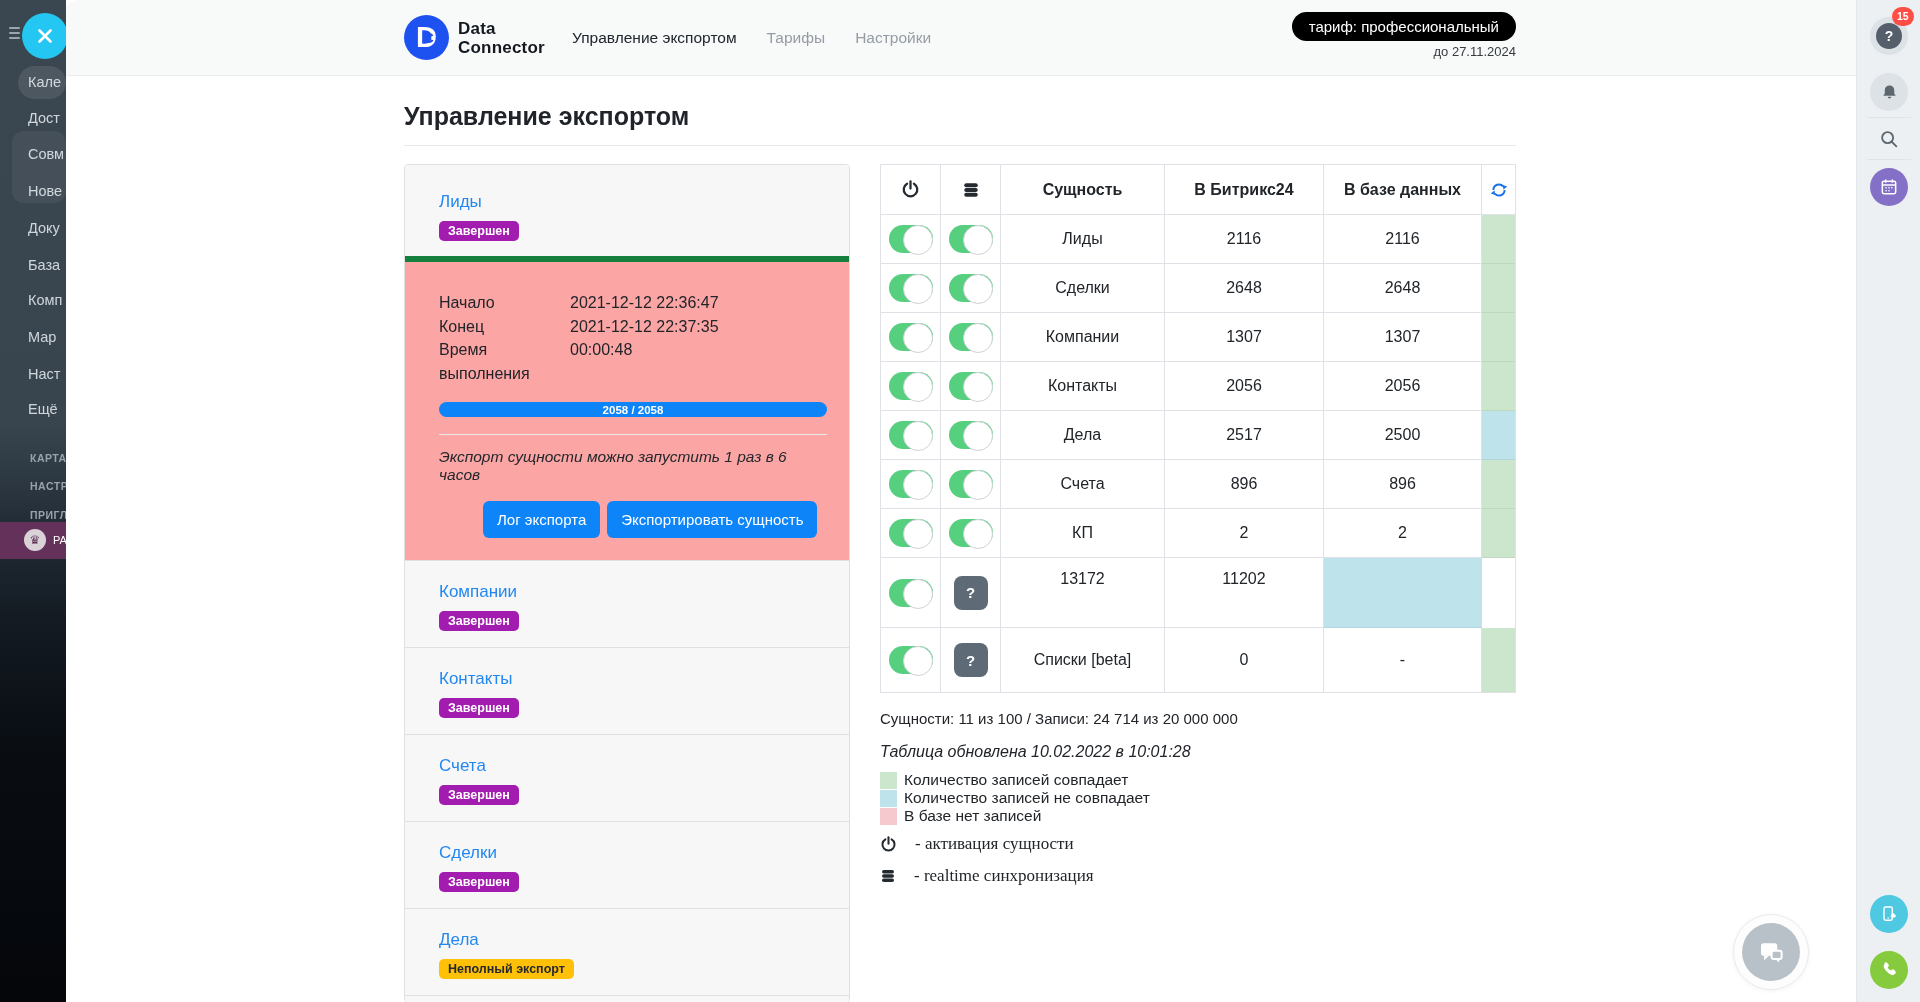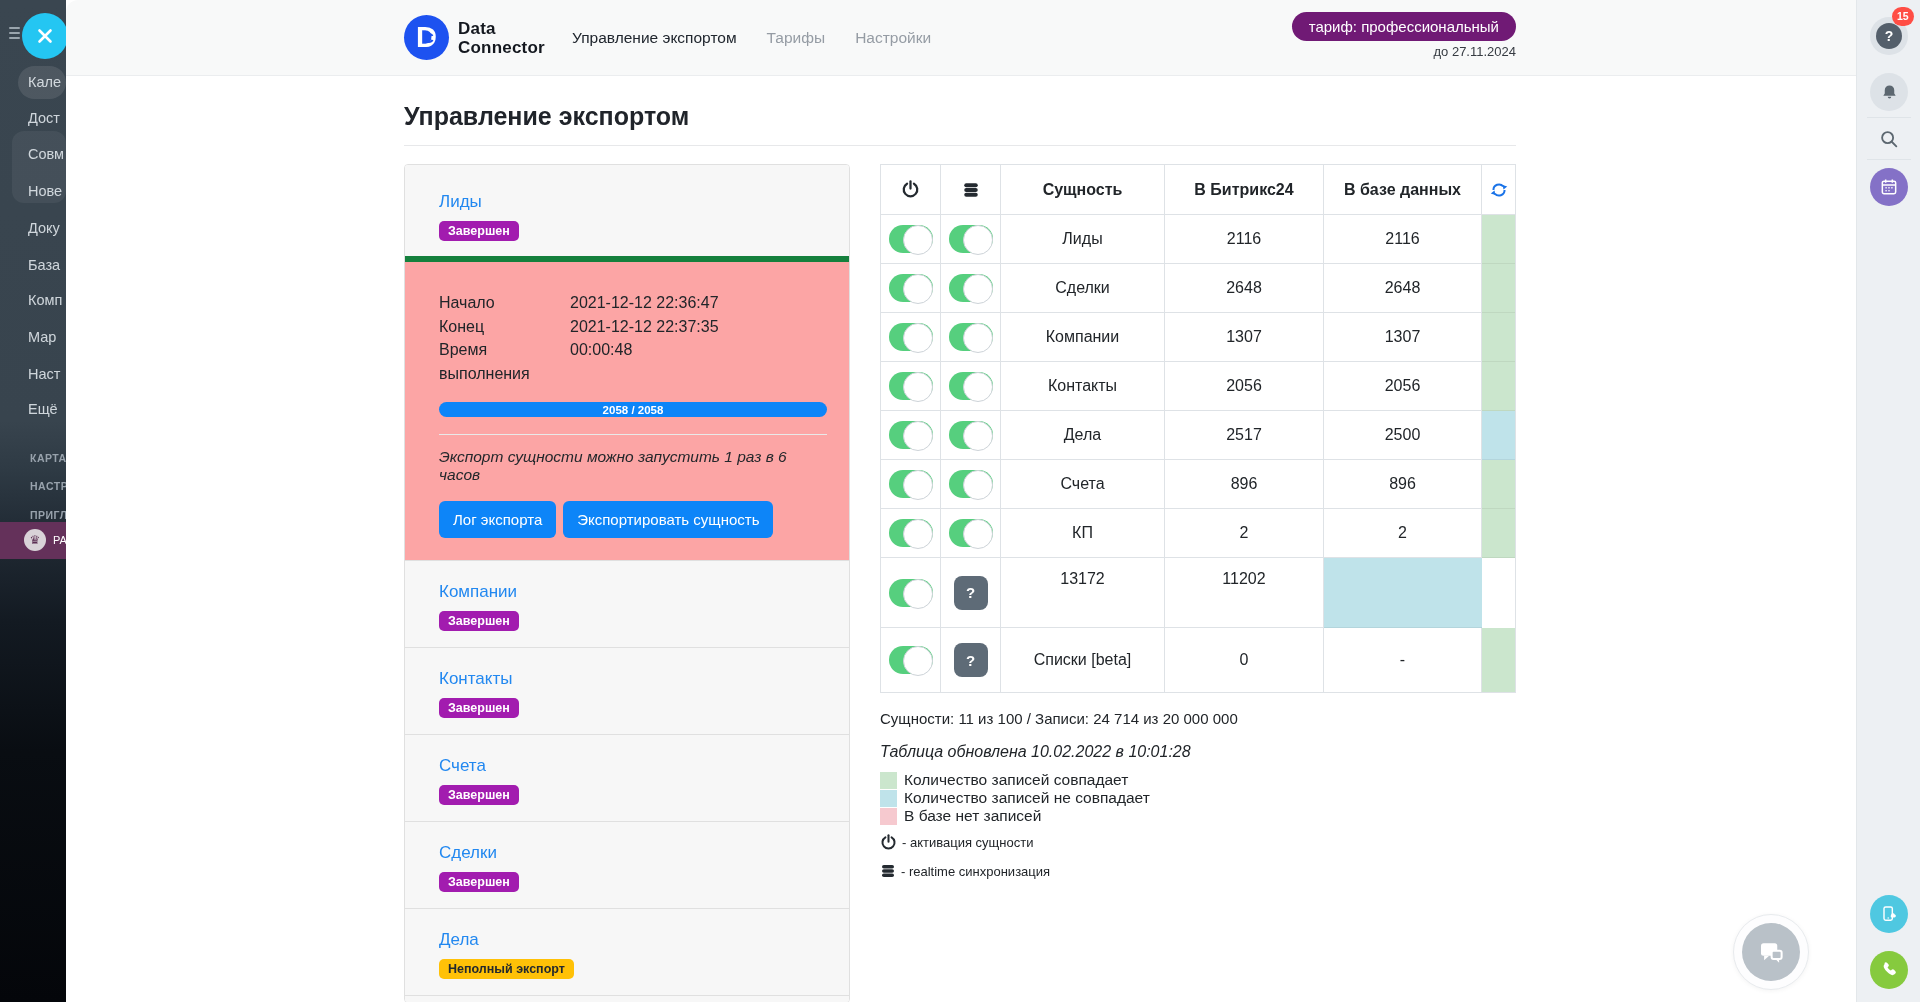--- a/index.html
+++ b/index.html
@@ -29,42 +29,42 @@
   .brand { position:absolute; left:338px; top:15px; display:flex; gap:9px; align-items:center; }
   .logo-circle { width:45px; height:45px; border-radius:50%; background:#1d52f0; position:relative; }
   .logo-circle .d { position:absolute; left:0; top:0; width:45px; height:45px; text-align:center;
     font-size:29px; line-height:45px; font-weight:bold; color:#fff; }
   .logo-circle .c { position:absolute; left:19px; top:13px; font-size:15px; font-weight:bold; color:#1d52f0; line-height:19px; }
   .brand-text { font-size:17px; line-height:19px; font-weight:bold; color:#14181f; letter-spacing:.2px; }
   .nav { position:absolute; left:506px; top:0; height:76px; display:flex; align-items:center; gap:30px; font-size:15.5px; }
   .nav .on { color:#20262e; }
   .nav .off { color:#959ca4; }
   .plan { position:absolute; right:340px; top:12px; text-align:right; }
-  .plan-pill { display:inline-block; background:#701a75; color:#fff; font-size:15px; padding:6px 17px; border-radius:17px; }
+  .plan-pill { display:inline-block; background:#000000; color:#fff; font-size:15px; padding:6px 17px; border-radius:17px; }
   .plan-until { margin-top:3px; font-size:13px; color:#363b42; }
 
   .content { position:absolute; left:338px; top:77px; width:1112px; }
   h1.page-title { margin-top:25px; font-size:25px; font-weight:600; color:#20242a; }
   .rule { margin-top:14px; border-top:1px solid #e7e8ea; }
   .columns { display:flex; gap:30px; margin-top:18px; align-items:flex-start; }
 
   
   .accordion { width:446px; border:1px solid #e0e0e0; border-radius:4px; overflow:hidden; background:#fff; }
   .acc-head { background:#f7f7f7; padding:27px 20px 15px 34px; }
   .acc-title { font-size:17px; color:#2288f0; cursor:pointer; }
   .badge { display:inline-block; margin-top:9px; font-size:12.5px; font-weight:600; padding:3px 9px; border-radius:5px; }
   .badge.ok { background:#a21caf; color:#fff; }
   .badge.warn { background:#ffc107; color:#24292e; }
   .acc-body { border-top:6px solid #15803d; background:#fca5a5; padding:29px 22px 22px 34px; }
   .fieldgrid { display:grid; grid-template-columns:131px 1fr; font-size:16px; line-height:23.5px; color:#212529; }
   .pbar { margin-top:17px; height:15px; border-radius:8px; background:#0d85f8; color:#fff; font-size:11.5px; font-weight:bold;
     display:flex; align-items:center; justify-content:center; }
   .body-rule { margin:17px 0 13px; border-top:1px solid #e9e9e9; }
   .note { font-style:italic; font-size:15.5px; color:#23272b; }
-  .btnrow { margin-top:17px; display:flex; gap:7px; }
+  .btnrow { margin-top:17px; display:flex; gap:7px;margin-left:44px; }
   .btn { background:#0d85f8; color:#fff; border:none; border-radius:6px; font-size:15px; padding:0 14px; height:37px;
     font-family:"Liberation Sans",sans-serif; cursor:pointer; white-space:nowrap; }
   .acc-item { background:#f7f7f7; border-top:1px solid #e0e0e0; padding:21px 20px 0 34px; height:87px; }
   .acc-more { background:#f7f7f7; border-top:1px solid #e0e0e0; height:7px; }
 
   
   .tblcol { width:636px; }
   .tbl { border:1px solid #dee2e6; width:636px; }
   .trow { display:grid; grid-template-columns:60px 60px 164px 159px 158px 33px; }
   .cell { border-right:1px solid #dee2e6; border-bottom:1px solid #dee2e6; display:flex; align-items:center; justify-content:center;
@@ -82,21 +82,21 @@
     background:#fff; border:1px solid #cdd3d8; }
   .qbtn { width:34px; height:34px; border-radius:8px; background:#5e6b77; color:#fff; font-size:15px; font-weight:bold;
     border:none; cursor:pointer; font-family:"Liberation Sans",sans-serif; }
 
   .summary { margin-top:17px; font-size:15px; color:#212529; }
   .updated { margin-top:16px; font-size:16px; font-style:italic; color:#212529; }
   .legend { margin-top:10px; }
   .legend-row { display:flex; align-items:center; gap:7px; font-size:15.5px; line-height:18px; }
   .sw { width:17px; height:17px; flex:0 0 17px; }
   .sw.g { background:#cbe6cd; } .sw.b { background:#bfe3ea; } .sw.p { background:#f6c9cf; }
-  .ilegend { display:flex; align-items:center; gap:5px; font-size:13px; }
+  .ilegend { display:flex; align-items:center; gap:18px; font-size:17px;font-family:Liberation Serif, serif; }
   .ilegend.first { margin-top:9px; } .ilegend.second { margin-top:12px; }
 
   
   .right-rail { position:absolute; left:1856px; top:0; width:64px; height:1002px; background:#edf0f3; border-left:1px solid #e3e7ea; }
   .circle38 { position:absolute; left:13px; width:38px; height:38px; border-radius:50%; }
   .gray-c { background:#dde2e7; }
   .help-inner { position:absolute; left:6px; top:6px; width:26px; height:26px; border-radius:50%; background:#545f6b;
     color:#fff; font-size:14px; font-weight:bold; line-height:26px; text-align:center; }
   .count-badge { position:absolute; left:35px; top:7px; min-width:19px; height:19px; padding:0 5px; border-radius:10px;
     background:#ff4e45; color:#fff; font-size:10.5px; font-weight:bold; line-height:19px; text-align:center; }

